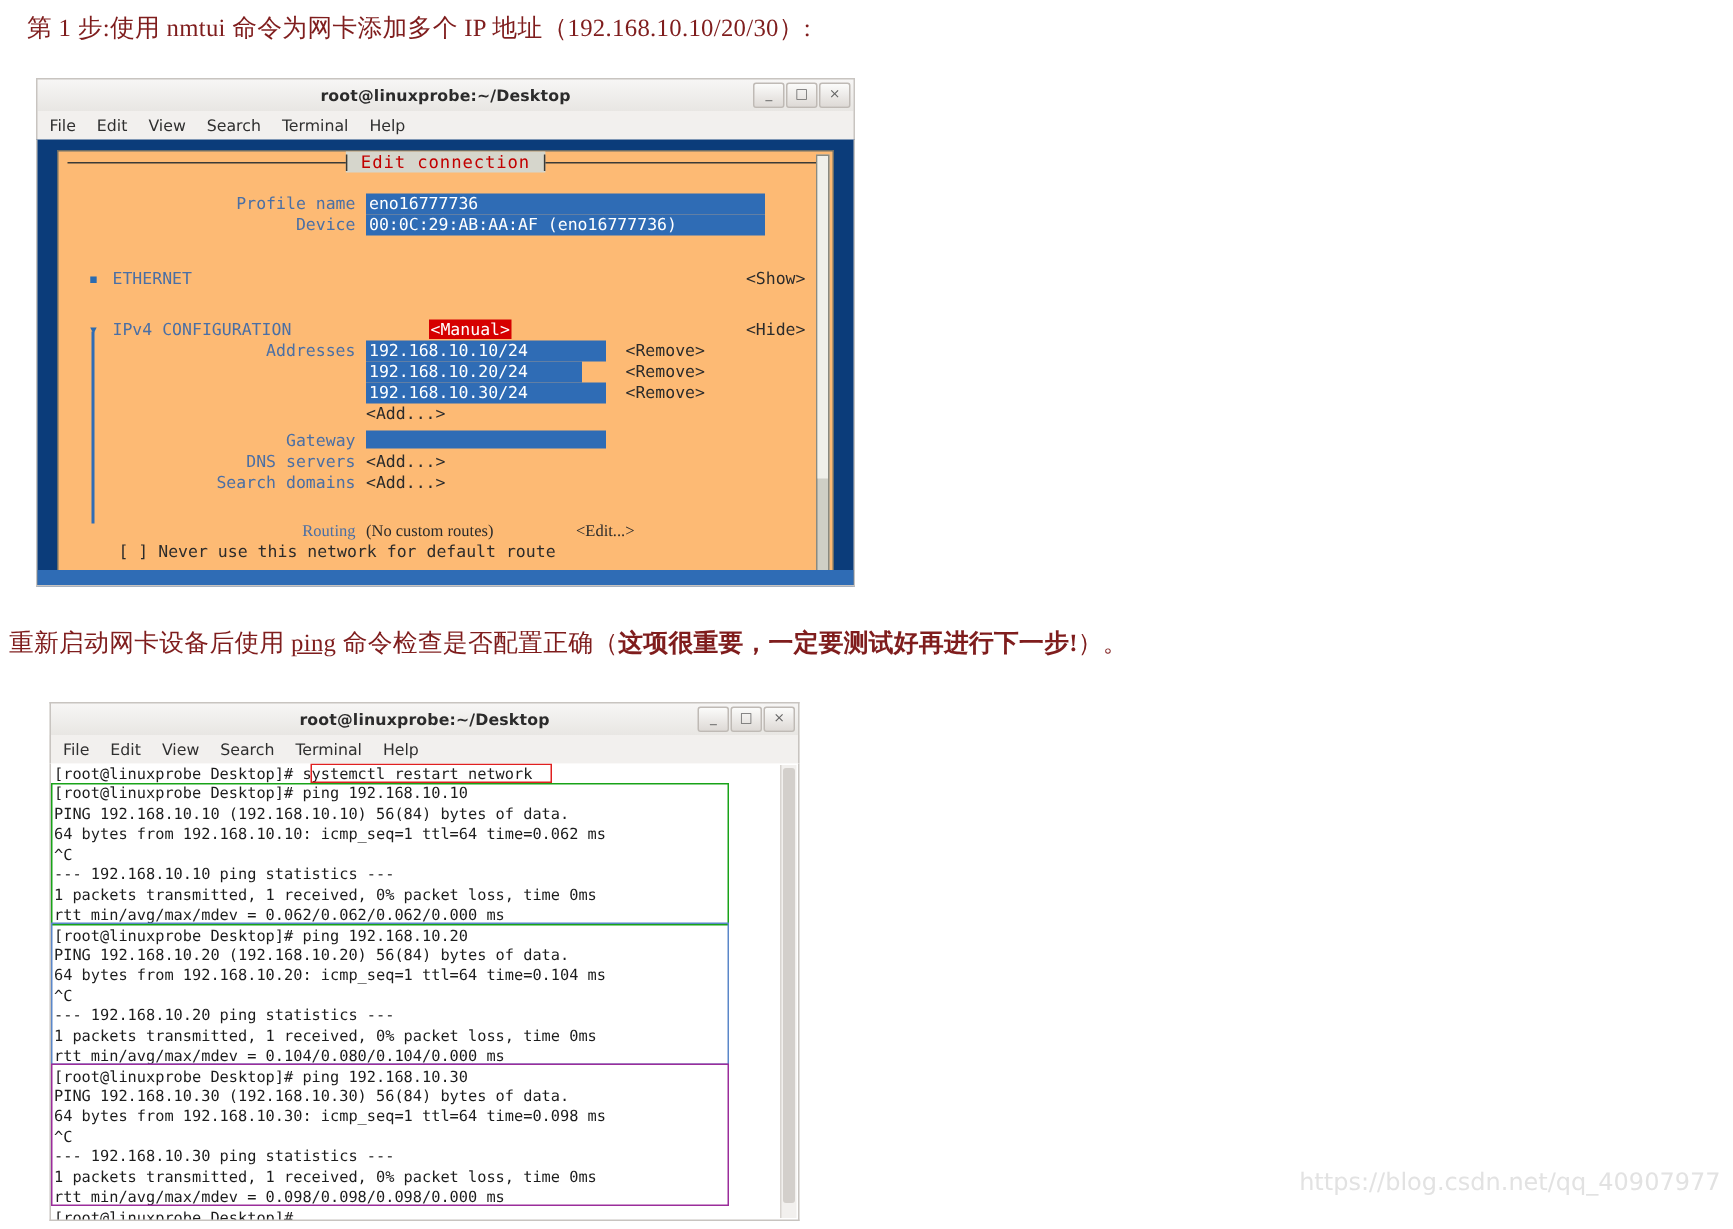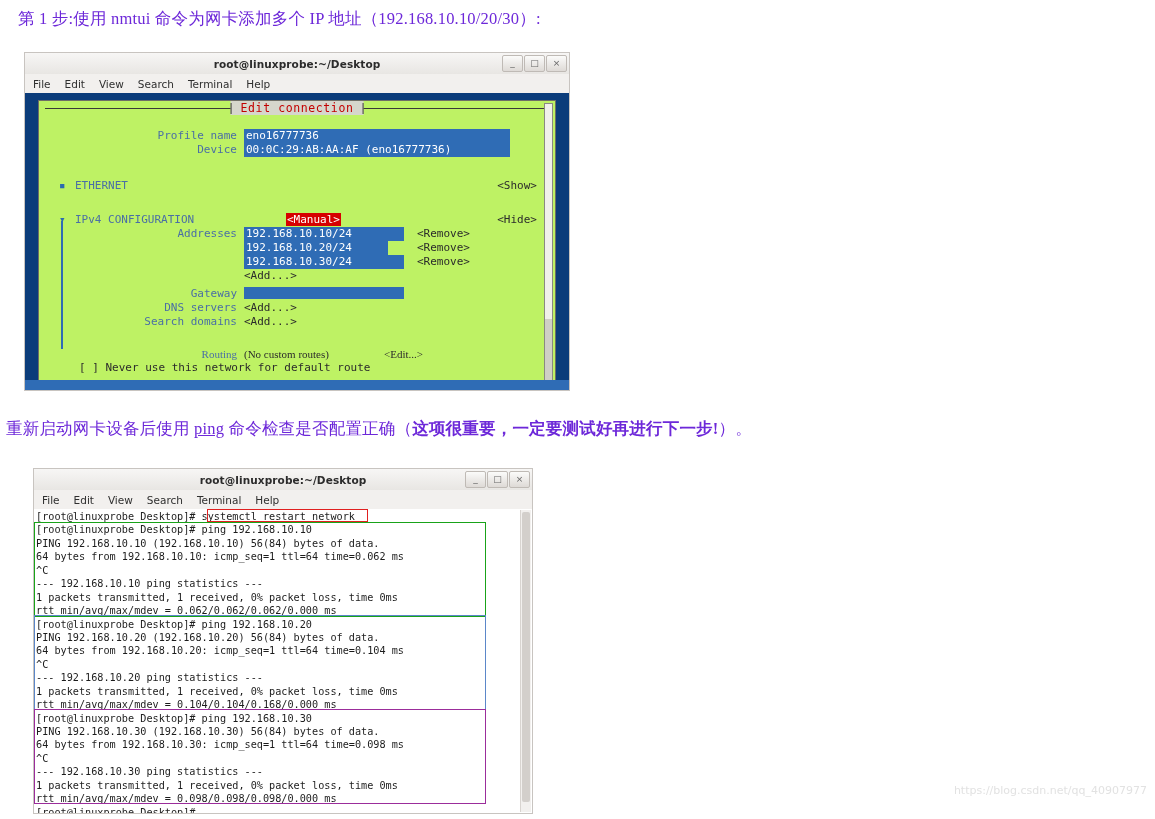--- a/index.html
+++ b/index.html
@@ -14,21 +14,21 @@
     font-family: "Liberation Serif", serif;
     color: #000;
     overflow: hidden;
   }
 
   
   .prose {
     position: absolute;
     font-family: "Liberation Serif", serif;
     font-size: 16.5px;
-    color: #6d28d9;
+    color: #7f1d1d;
     white-space: nowrap;
     letter-spacing: 0.2px;
   }
   .prose .bold {
     font-weight: bold;
   }
   .prose .underline {
     text-decoration: underline;
   }
 
@@ -110,21 +110,21 @@
     border-top: none;
     box-sizing: border-box;
     overflow: hidden;
   }
   .nmtui-panel {
     position: absolute;
     left: 13px;
     top: 7px;
     right: 13px;
     bottom: 6px;
-    background: #bef264;
+    background: #fdba74;
     border: 1px solid #6e6e66;
     box-sizing: border-box;
   }
   .nmtui-title-rule {
     position: absolute;
     left: 6px;
     right: 6px;
     top: 7px;
     border-top: 1px solid #3a3a36;
     height: 0;
@@ -288,21 +288,21 @@
   .hl-green  { border: 1.5px solid #19a319; }
   .hl-blue   { border: 1.5px solid #5b87c9; }
   .hl-purple { border: 1.5px solid #9b2d9b; }
 
   
   #watermark {
     position: absolute;
     right: 8px;
     bottom: 22px;
     font-family: "DejaVu Sans", sans-serif;
-    font-size: 11px;
+    font-size: 16px;
     color: #e2e2e2;
     white-space: nowrap;
   }
 </style>
 </head>
 <body>
 
 <div class="prose" id="step1-line">第 1 步:使用 nmtui 命令为网卡添加多个 IP 地址（192.168.10.10/20/30）:</div>
 
 <div class="term-window" id="nmtui-window">
@@ -460,21 +460,21 @@
     <div class="term-line">^C</div>
     <div class="term-line">--- 192.168.10.10 ping statistics ---</div>
     <div class="term-line">1 packets transmitted, 1 received, 0% packet loss, time 0ms</div>
     <div class="term-line">rtt min/avg/max/mdev = 0.062/0.062/0.062/0.000 ms</div>
     <div class="term-line">[root@linuxprobe Desktop]# ping 192.168.10.20</div>
     <div class="term-line">PING 192.168.10.20 (192.168.10.20) 56(84) bytes of data.</div>
     <div class="term-line">64 bytes from 192.168.10.20: icmp_seq=1 ttl=64 time=0.104 ms</div>
     <div class="term-line">^C</div>
     <div class="term-line">--- 192.168.10.20 ping statistics ---</div>
     <div class="term-line">1 packets transmitted, 1 received, 0% packet loss, time 0ms</div>
-    <div class="term-line">rtt min/avg/max/mdev = 0.104/0.104/0.168/0.000 ms</div>
+    <div class="term-line">rtt min/avg/max/mdev = 0.104/0.080/0.104/0.000 ms</div>
     <div class="term-line">[root@linuxprobe Desktop]# ping 192.168.10.30</div>
     <div class="term-line">PING 192.168.10.30 (192.168.10.30) 56(84) bytes of data.</div>
     <div class="term-line">64 bytes from 192.168.10.30: icmp_seq=1 ttl=64 time=0.098 ms</div>
     <div class="term-line">^C</div>
     <div class="term-line">--- 192.168.10.30 ping statistics ---</div>
     <div class="term-line">1 packets transmitted, 1 received, 0% packet loss, time 0ms</div>
     <div class="term-line">rtt min/avg/max/mdev = 0.098/0.098/0.098/0.000 ms</div>
     <div class="term-line">[root@linuxprobe Desktop]#</div>
 
     <div class="term-scroll">

